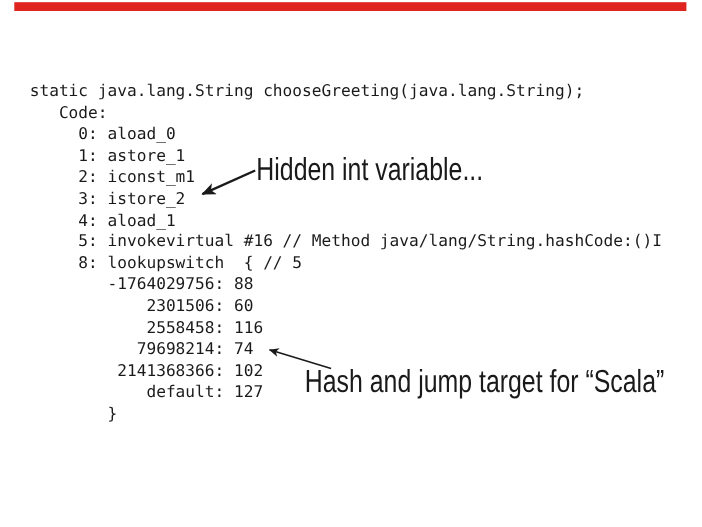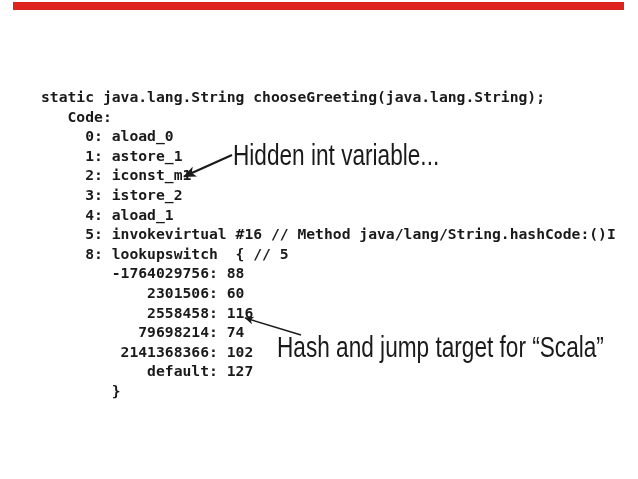--- a/index.html
+++ b/index.html
@@ -20,27 +20,27 @@
     left: 13px;
     top: 2px;
     width: 611px;
     height: 8px;
     background: #df231e; 
   }
   .code {
     position: absolute;
     left: 27px;
     top: 73px;
-    margin: 14px;
+    margin: 0;
     color: #1a1a1a;
     font-family: "DejaVu Sans Mono", "Liberation Mono", monospace;
     font-size: 14.7px;
     line-height: 19.6px;
     white-space: pre;
-    font-weight: 700;
+    font-weight: 400;
   }
   .code .code-line {
     white-space: pre;
     height: 19.6px;
   }
   .ann {
     position: absolute;
     color: #1a1a1a;
     font-family: "Liberation Sans", sans-serif;
     font-size: 29px;

